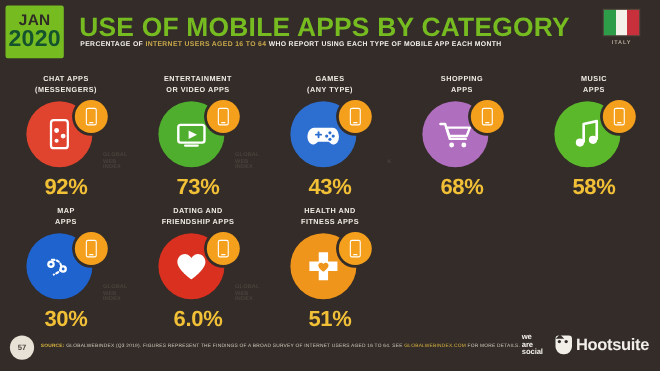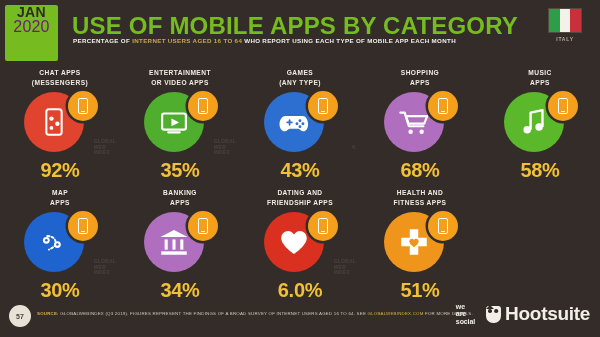--- a/index.html
+++ b/index.html
@@ -7,27 +7,27 @@
   body {
     background:#332c28;
     font-family:"Liberation Sans", sans-serif;
     color:#ffffff;
     position:relative;
   }
 
   
   #header { position:absolute; left:0; top:0; width:600px; height:58px; }
   #date-badge {
-    position:absolute; left:5px; top:5px; width:53px; height:56px;
+    position:absolute; left:5px; top:5px; width:53px; height:48px;
     background:#76bc21; border-radius:2px;
-    display:flex; flex-direction:column; align-items:center; justify-content:flex-start;
+    display:flex; flex-direction:column; align-items:center; justify-content:center;
     line-height:1.02;
   }
   #date-badge .m { font-size:14px; font-weight:bold; color:#2f2a26; letter-spacing:.3px; }
-  #date-badge .y { font-size:16px; font-weight:normal; color:#701a75; letter-spacing:.2px; }
+  #date-badge .y { font-size:21px; font-weight:bold; color:#14532d; letter-spacing:.2px; }
   #title {
     position:absolute; left:72px; top:12px;
     font-size:24px; font-weight:bold; color:#76bc21; letter-spacing:.2px;
     white-space:nowrap;
   }
   #subtitle {
     position:absolute; left:73px; top:37px;
     font-size:6.2px; font-weight:bold; letter-spacing:.33px; white-space:nowrap;
     color:#f2efe9;
   }
@@ -103,21 +103,21 @@
   #owl:before {
     content:""; position:absolute; left:2.2px; top:3.5px; width:3.6px; height:3.6px;
     border-radius:50%; background:#332c28;
     box-shadow:6.2px 0 0 0 #332c28;
   }
   #owl:after {
     content:""; position:absolute; left:0; top:-1px; width:0; height:0;
     border-left:4px solid transparent; border-right:4px solid transparent;
     border-bottom:4px solid #332c28;
   }
-  #hoot-text { font-size:19px; font-weight:bold; color:#f2efe9; letter-spacing:-.3px; }
+  #hoot-text { font-size:15px; font-weight:bold; color:#f2efe9; letter-spacing:-.3px; }
 </style>
 </head>
 <body>
 
 <div id="header">
   <div id="date-badge">
     <span class="m">JAN</span>
     <span class="y">2020</span>
   </div>
   <div id="title">USE OF MOBILE APPS BY CATEGORY</div>
@@ -169,21 +169,21 @@
         <svg class="icon-svg" viewBox="0 0 40 40">
           <rect x="6" y="10" width="28" height="19" rx="2.5" fill="none" stroke="#fff" stroke-width="2.6"></rect>
           <path d="M17 16l9 4.5-9 4.5z" fill="#fff"></path>
           <rect x="12" y="31" width="16" height="2.4" rx="1.2" fill="#fff"></rect>
         </svg>
       </div>
       <div class="phone-circle">
           <span class="ph"></span>
         </div>
     </div>
-    <div class="pct">35%</div>
+    <div class="pct">73%</div>
     <div class="wm">GLOBAL<br>WEB<br>INDEX</div>
   </div>
 
   <div class="cell">
     <div class="cat-label">
       <span>GAMES</span><br>
       <span>(ANY TYPE)</span>
     </div>
     <div class="badge-wrap">
       <div class="main-circle" style="background:#2d6fd1">
@@ -263,42 +263,20 @@
         </svg>
       </div>
       <div class="phone-circle">
           <span class="ph"></span>
         </div>
     </div>
     <div class="pct">30%</div>
     <div class="wm">GLOBAL<br>WEB<br>INDEX</div>
   </div>
 
-  <div class="cell">
-    <div class="cat-label">
-      <span>BANKING</span><br>
-      <span>APPS</span>
-    </div>
-    <div class="badge-wrap">
-      <div class="main-circle" style="background:#b06fbe">
-        <svg class="icon-svg" viewBox="0 0 40 40">
-          <path d="M20 6l16 8H4z" fill="#fff"></path>
-          <rect x="9" y="17" width="3.6" height="12" fill="#fff"></rect>
-          <rect x="18.2" y="17" width="3.6" height="12" fill="#fff"></rect>
-          <rect x="27.4" y="17" width="3.6" height="12" fill="#fff"></rect>
-          <rect x="5" y="31" width="30" height="4" fill="#fff"></rect>
-        </svg>
-      </div>
-      <div class="phone-circle">
-          <span class="ph"></span>
-        </div>
-    </div>
-    <div class="pct">34%</div>
-    <div class="wm">&nbsp;</div>
-  </div>
 
   <div class="cell">
     <div class="cat-label">
       <span>DATING AND</span><br>
       <span>FRIENDSHIP APPS</span>
     </div>
     <div class="badge-wrap">
       <div class="main-circle" style="background:#d9301f">
         <svg class="icon-svg" viewBox="0 0 40 40">
           <path d="M20 34S5 24 5 15.5C5 10.5 8.8 7 13 7c3 0 5.6 1.8 7 4.3C21.4 8.8 24 7 27 7c4.2 0 8 3.5 8 8.5C35 24 20 34 20 34z" fill="#fff"></path>

